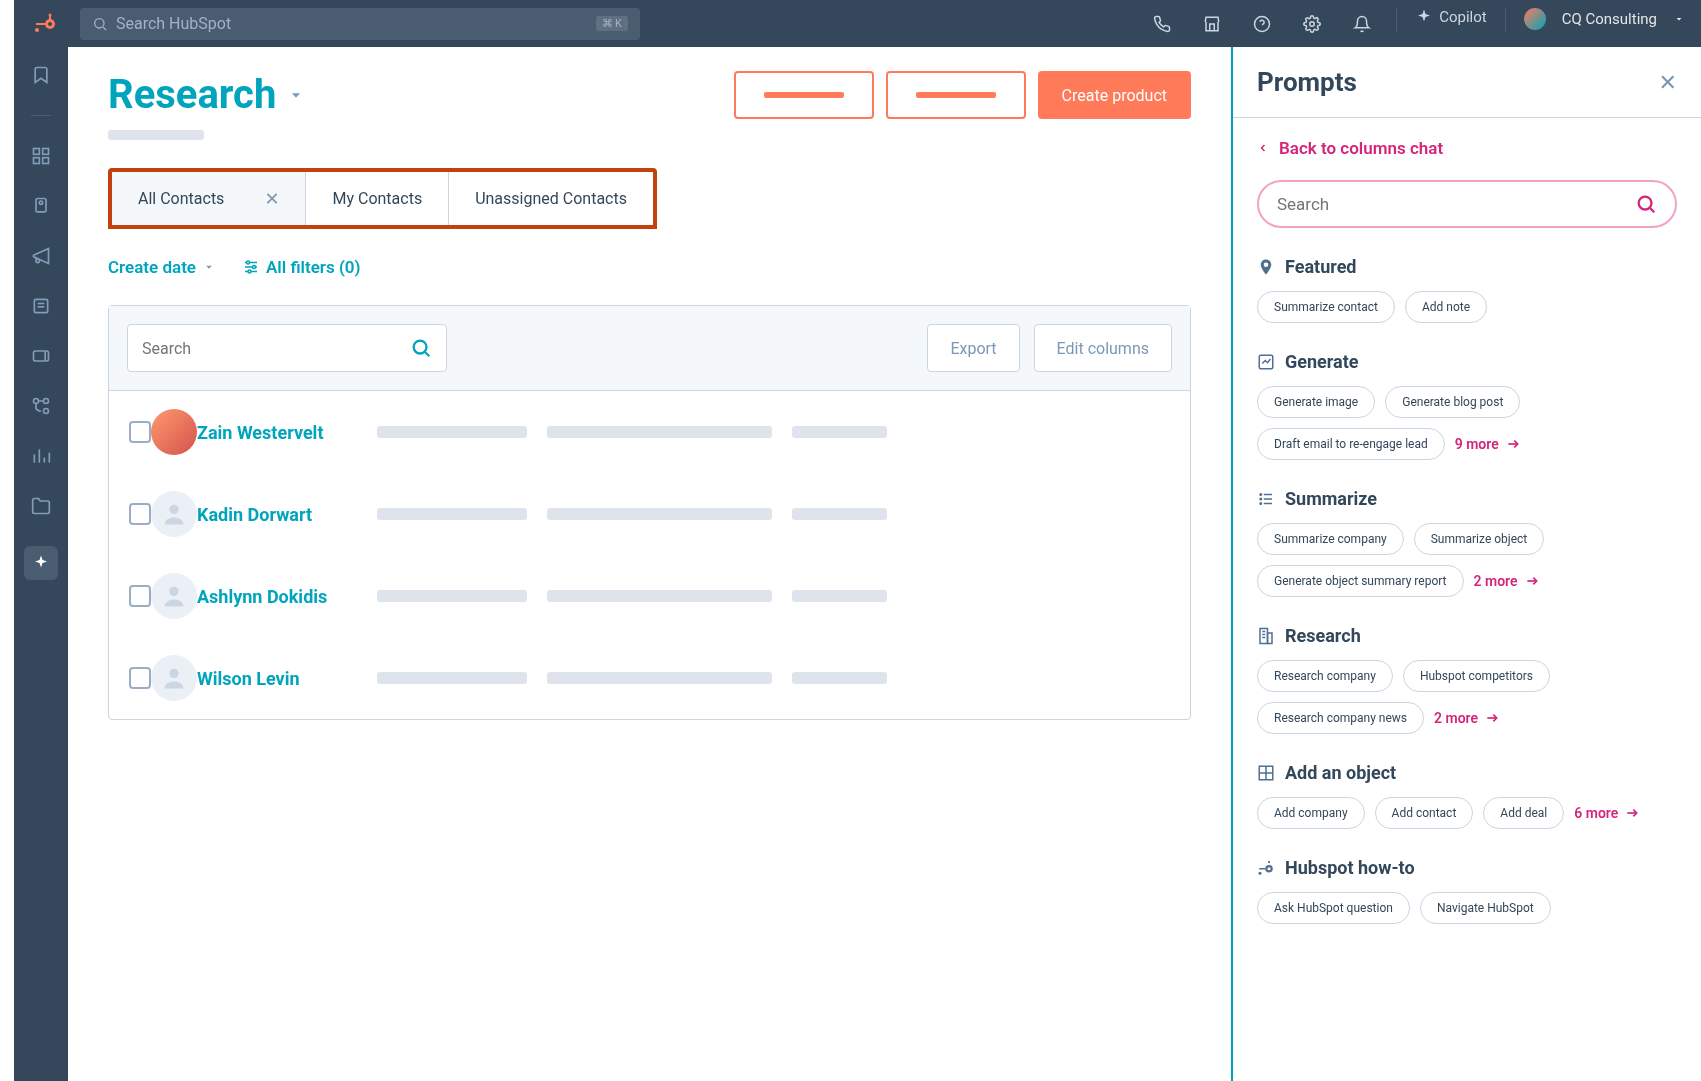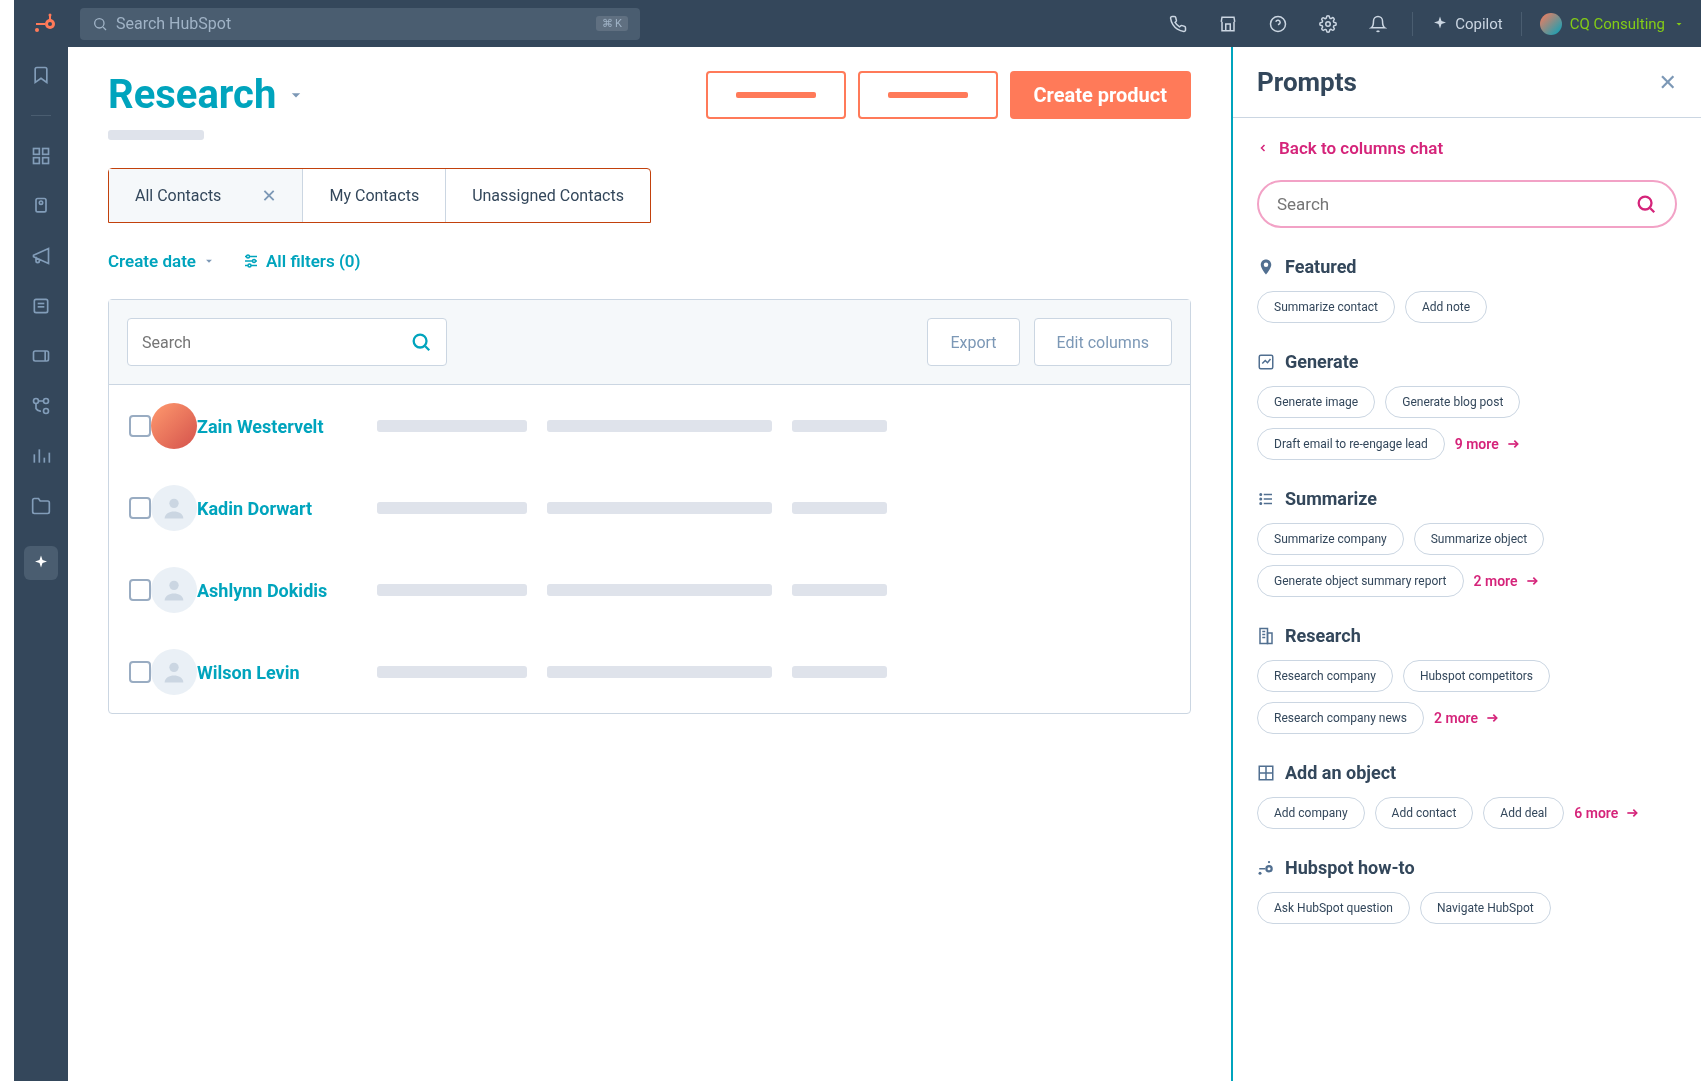--- a/index.html
+++ b/index.html
@@ -2,40 +2,40 @@
 <html><head>
 <meta charset="utf-8">
 <style>
 * { margin: 0; padding: 0; box-sizing: border-box; font-family: -apple-system, BlinkMacSystemFont, "Segoe UI", Roboto, sans-serif; }
 body { background: #fff; overflow: hidden; }
 .app { display: flex; flex-direction: column; height: 100vh; padding-left: 14px; }
 .topbar { height: 47px; background: #34475b; display: flex; align-items: center; padding: 0 16px; color: #b0c1d4; }
 .logo { width: 30px; height: 30px; display: flex; align-items: center; justify-content: center; margin-right: 20px; }
 .search-box { flex: 0 0 560px; background: #4a5d70; border-radius: 4px; height: 32px; display: flex; align-items: center; padding: 0 12px; color: #a0b3c6; }
 .search-box .kbd { margin-left: auto; background: rgba(255,255,255,0.12); border-radius: 3px; padding: 1px 6px; font-size: 11px; display:flex; gap:2px; align-items:center; }
-.topbar-right { margin-left: auto; display: flex; align-items: center; gap: 18px; }
+.topbar-right { margin-left: auto; display: flex; align-items: flex-start; gap: 18px; }
 .topbar-icon { width: 32px; height: 32px; display: flex; align-items: center; justify-content: center; color: #cbd6e2; cursor: pointer; }
 .topbar-sep { width: 1px; height: 24px; background: #4a5d70; }
 .copilot-btn { display: flex; align-items: center; gap: 6px; color: #cbd6e2; cursor: pointer; font-size: 15px; }
-.company { display: flex; align-items: center; gap: 8px; color: #84cc16; font-size: 15px; cursor: pointer; }
+.company { display: flex; align-items: center; gap: 16px; color: #e5e5e5; font-size: 15px; cursor: pointer; }
 .avatar-sm { width: 22px; height: 22px; border-radius: 50%; background: linear-gradient(135deg,#ff7a59,#00a4bd); }
 .body { display: flex; flex: 1; min-height: 0; }
 .leftnav { width: 54px; background: #34475b; display: flex; flex-direction: column; align-items: center; padding-top: 18px; gap: 30px; }
 .leftnav .nav-icon { width: 20px; height: 20px; color: #829db9; cursor: pointer; }
 .leftnav .nav-sep { width: 20px; height: 1px; background: #4a5d70; }
 .leftnav .nav-active { background: #4a5d70; border-radius: 6px; padding: 8px; color: #fff; }
 .main { flex: 1; padding: 24px 40px; overflow-y: auto; background:#fff; }
 .page-head { display: flex; align-items: flex-start; }
 .page-title { color: #00a4bd; font-size: 40px; font-weight: 700; display: flex; align-items: center; gap: 10px; cursor:pointer; }
 .title-sub { width: 96px; height: 10px; background: #dfe3eb; border-radius: 3px; margin-top: 12px; }
 .head-actions { margin-left: auto; display: flex; gap: 12px; }
 .btn-outline { border: 2px solid #ff7a59; background:#fff; color:#ff7a59; height: 48px; width:140px; border-radius: 4px; cursor:pointer; display:flex; align-items:center; justify-content:center; }
 .btn-outline .bar { width: 80px; height: 6px; background:#ff7a59; border-radius:2px; }
-.btn-primary { background:#ff7a59; color:#fff; border:none; height:48px; padding:0 24px; border-radius:4px; font-size:20px; font-weight:700; cursor:pointer; }
-.tabs { display:flex; border:1px solid #c2410c; border-radius:4px 4px 0 0; margin-top:28px; width:fit-content; }
+.btn-primary { background:#ff7a59; color:#fff; border:none; height:48px; padding:0 24px; border-radius:4px; font-size:16px; font-weight:400; cursor:pointer; }
+.tabs { display:flex; border:4px solid #c2410c; border-radius:4px 4px 0 0; margin-top:28px; width:fit-content; }
 .tab { padding:16px 26px; font-size:16px; color:#33475b; border-right:1px solid #cbd6e2; cursor:pointer; display:flex; align-items:center; gap:40px; }
 .tab:last-child { border-right:none; }
 .tab.active { background:#f5f8fa; }
 .tab .close { color:#7c98b6; font-size:18px; }
 .filters { display:flex; align-items:center; gap:26px; margin-top:28px; }
 .filter { color:#00a4bd; font-size:17px; font-weight:600; display:flex; align-items:center; gap:6px; cursor:pointer; }
 .table-wrap { border:1px solid #cbd6e2; border-radius:4px; margin-top:28px; }
 .table-toolbar { background:#f5f8fa; padding:18px; display:flex; align-items:center; border-bottom:1px solid #cbd6e2; }
 .tbl-search { width:320px; height:48px; border:1px solid #cbd6e2; border-radius:4px; background:#fff; display:flex; align-items:center; padding:0 14px; }
 .tbl-search input { border:none; outline:none; flex:1; font-size:16px; color:#33475b; }

